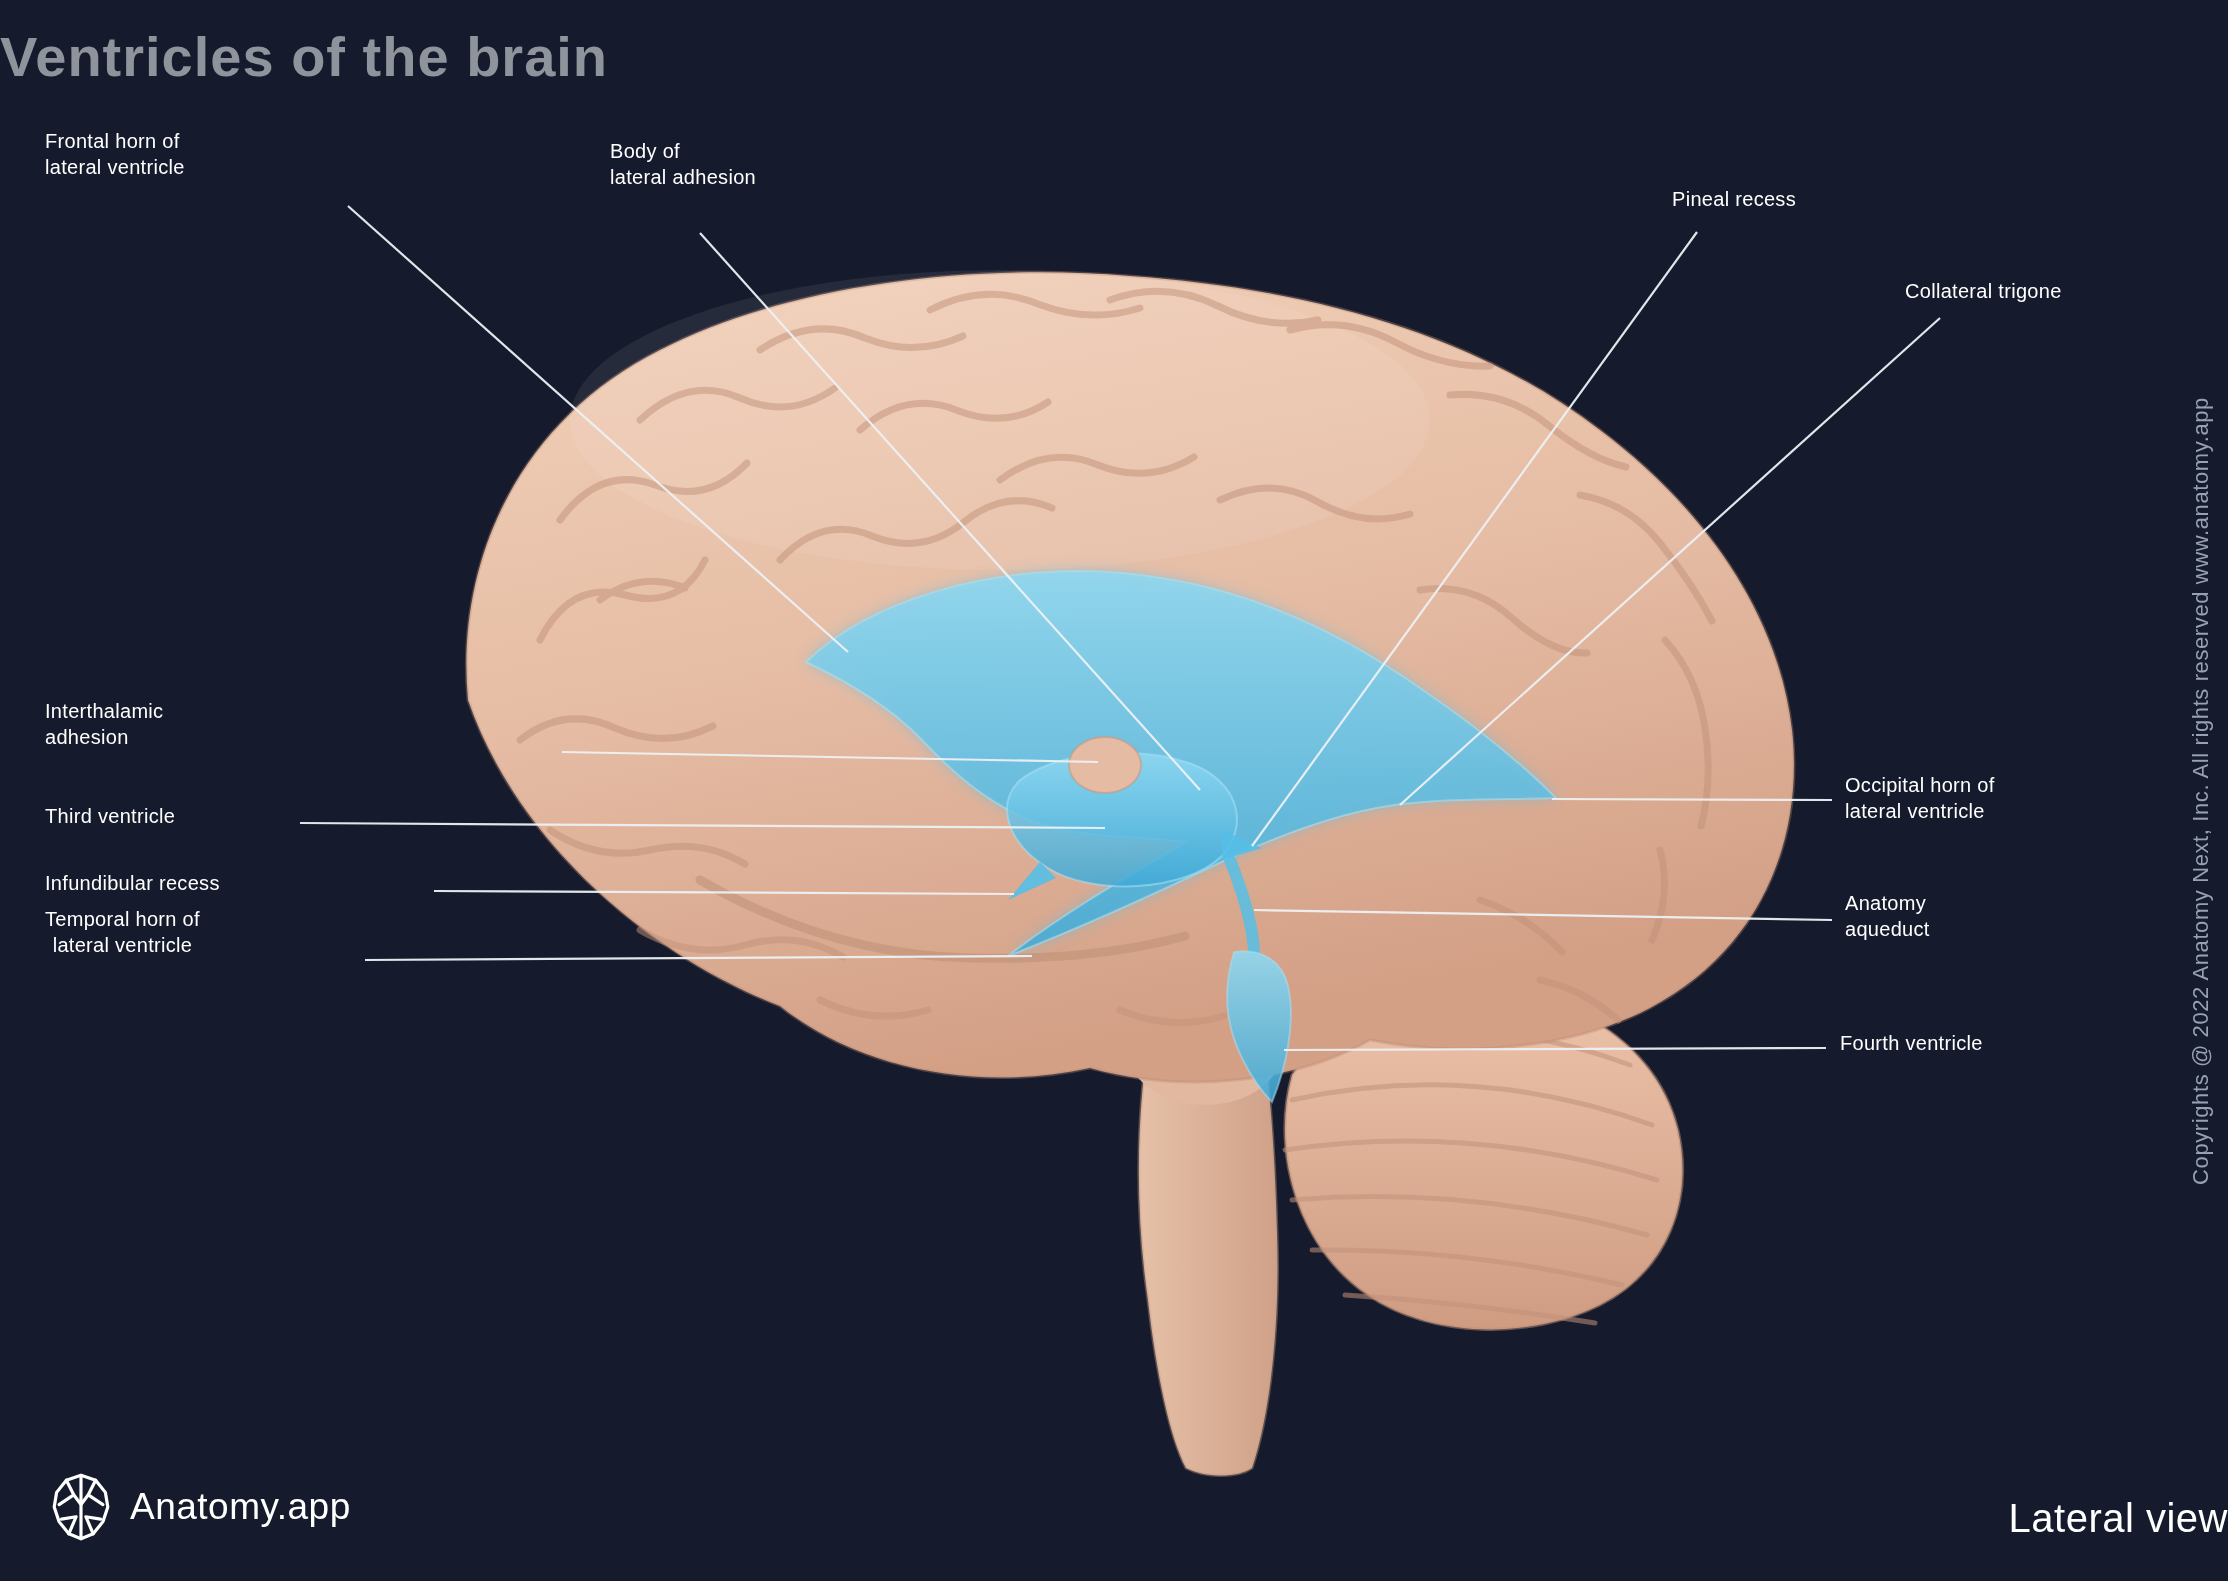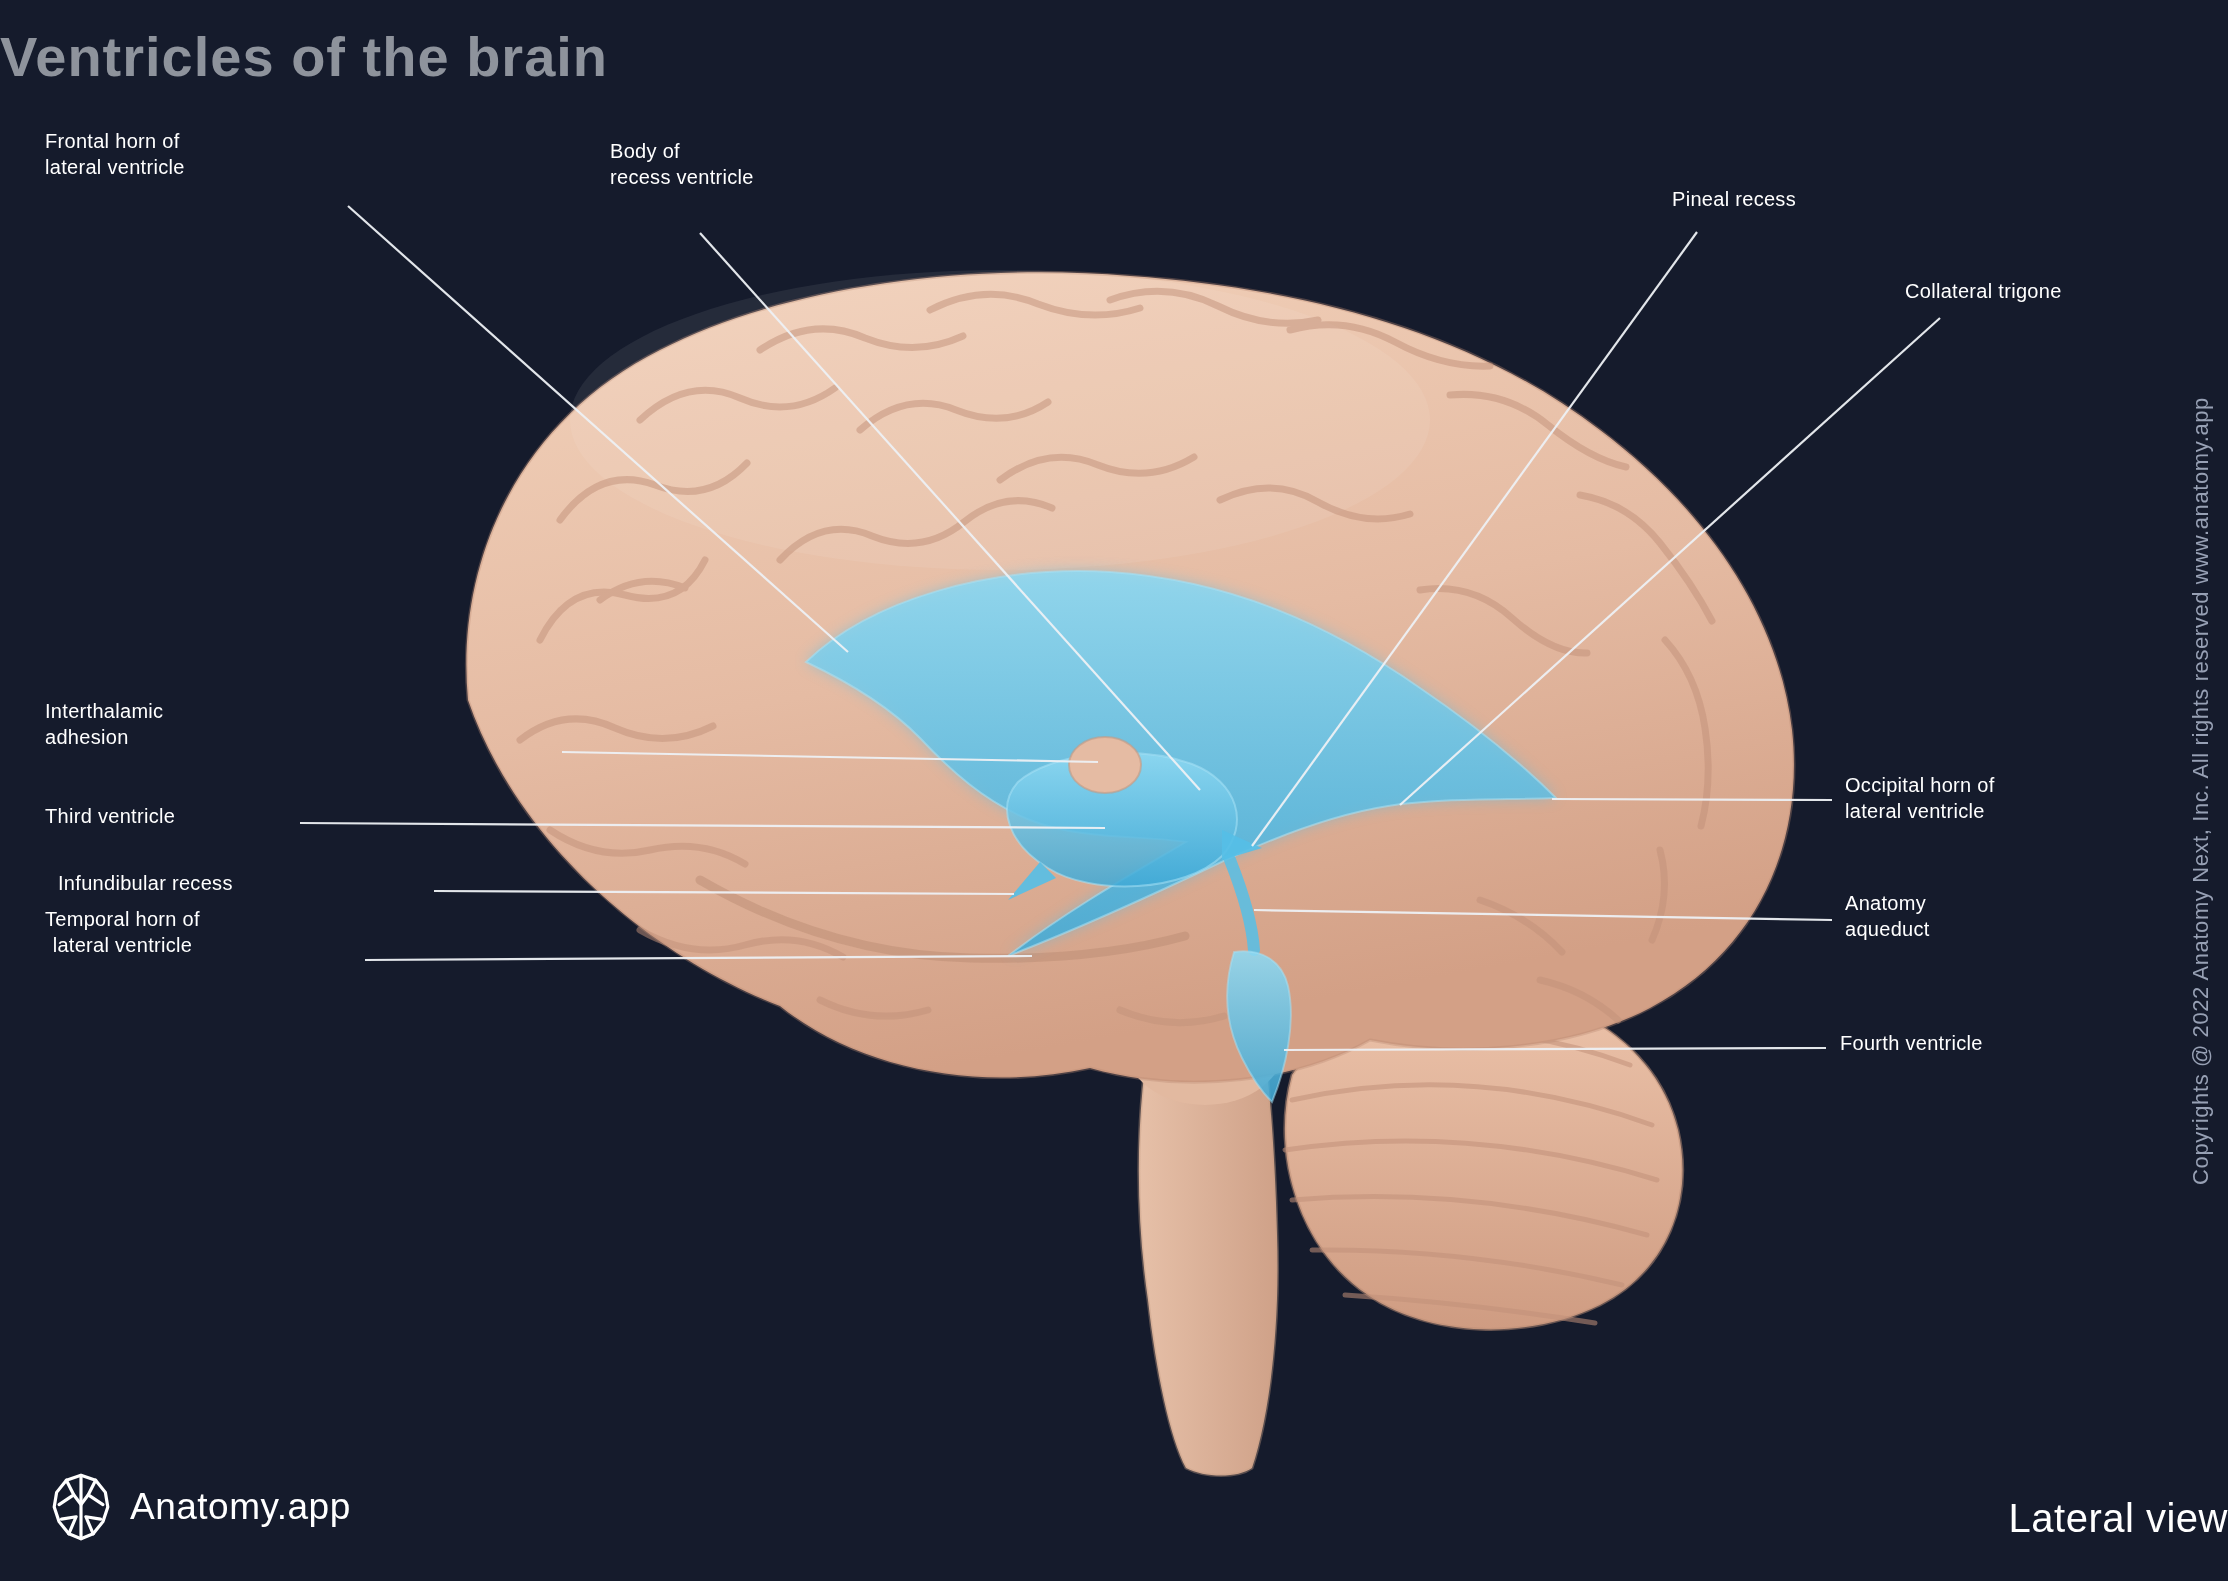--- a/index.html
+++ b/index.html
@@ -157,27 +157,27 @@
       <line x1="365" y1="960" x2="1032" y2="956"></line>
       <line x1="1832" y1="800" x2="1552" y2="799"></line>
       <line x1="1832" y1="920" x2="1254" y2="910"></line>
       <line x1="1826" y1="1048" x2="1284" y2="1050"></line>
     </g>
   </svg>
 
   <div class="label" style="left:45px;  top:128px;">Frontal horn of
 lateral ventricle</div>
   <div class="label" style="left:610px; top:138px;">Body of
-recess ventricle</div>
+lateral adhesion</div>
   <div class="label" style="left:1672px;top:186px;">Pineal recess</div>
   <div class="label" style="left:1905px;top:278px;">Collateral trigone</div>
   <div class="label" style="left:45px;  top:698px;">Interthalamic
 adhesion</div>
   <div class="label" style="left:45px;  top:803px;">Third ventricle</div>
-  <div class="label" style="left:45px;  top:870px;margin-left:13px;">Infundibular recess</div>
+  <div class="label" style="left:45px;  top:870px;">Infundibular recess</div>
   <div class="label" style="left:45px;  top:906px;text-align:center;">Temporal horn of
 lateral ventricle</div>
   <div class="label" style="left:1845px;top:772px;">Occipital horn of
 lateral ventricle</div>
   <div class="label" style="left:1845px;top:890px;">Anatomy
 aqueduct</div>
   <div class="label" style="left:1840px;top:1030px;">Fourth ventricle</div>
 
   <div class="caption">Lateral view</div>
 

